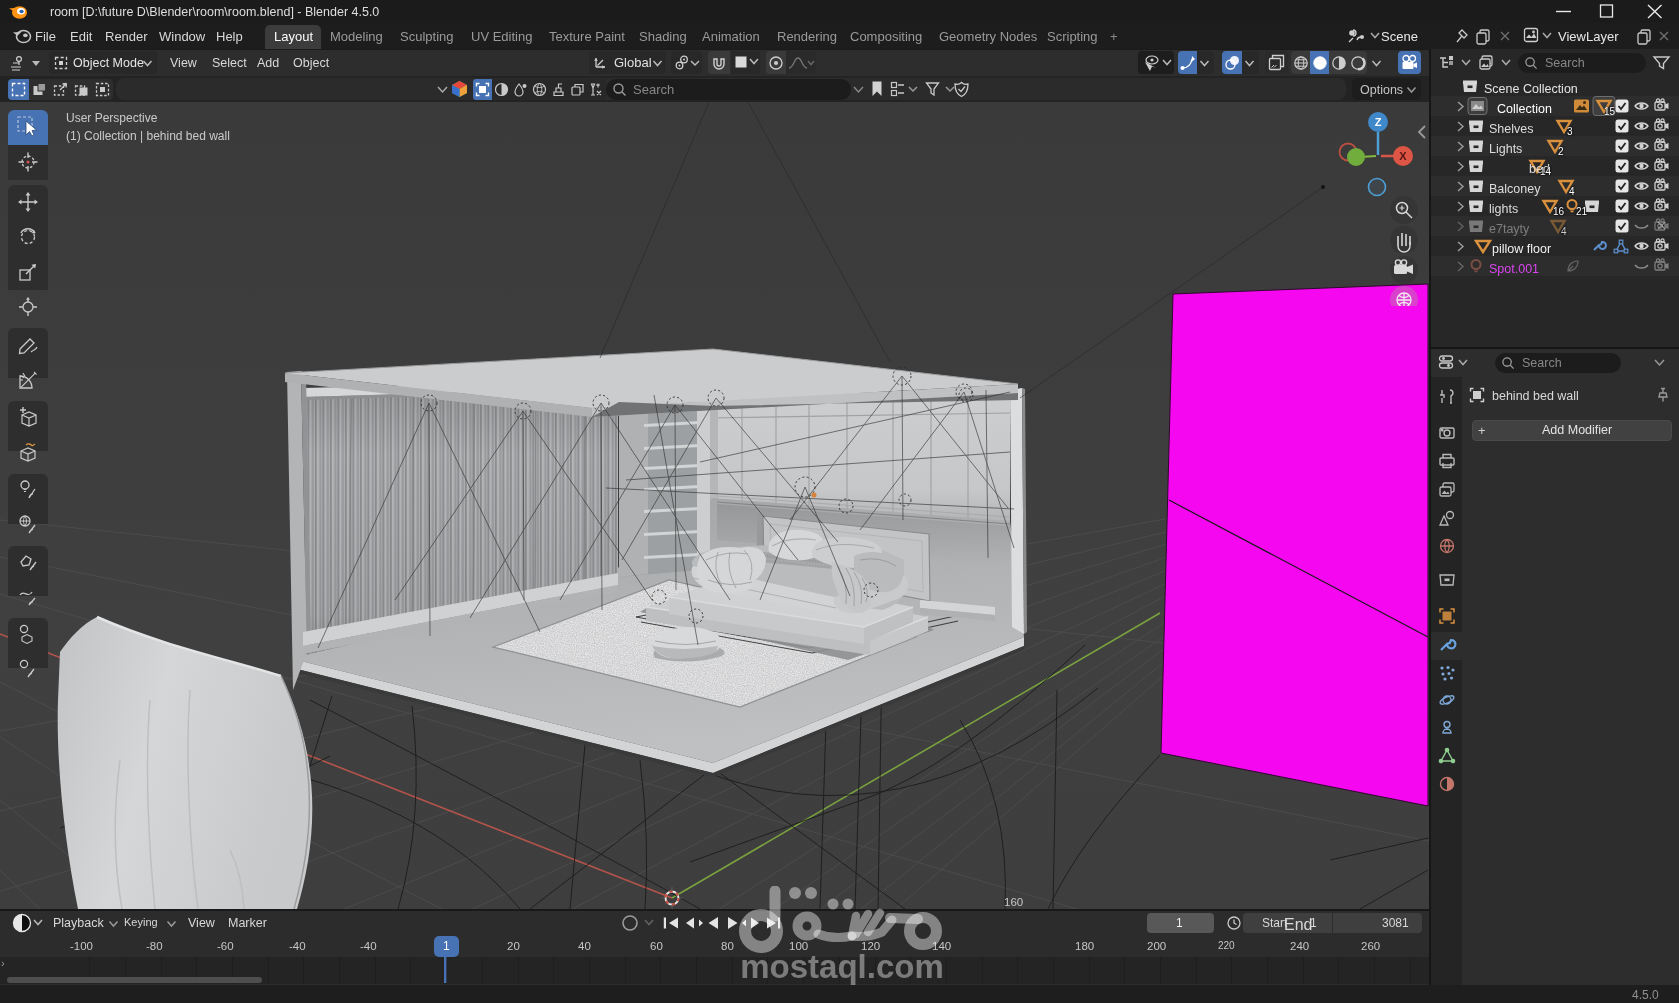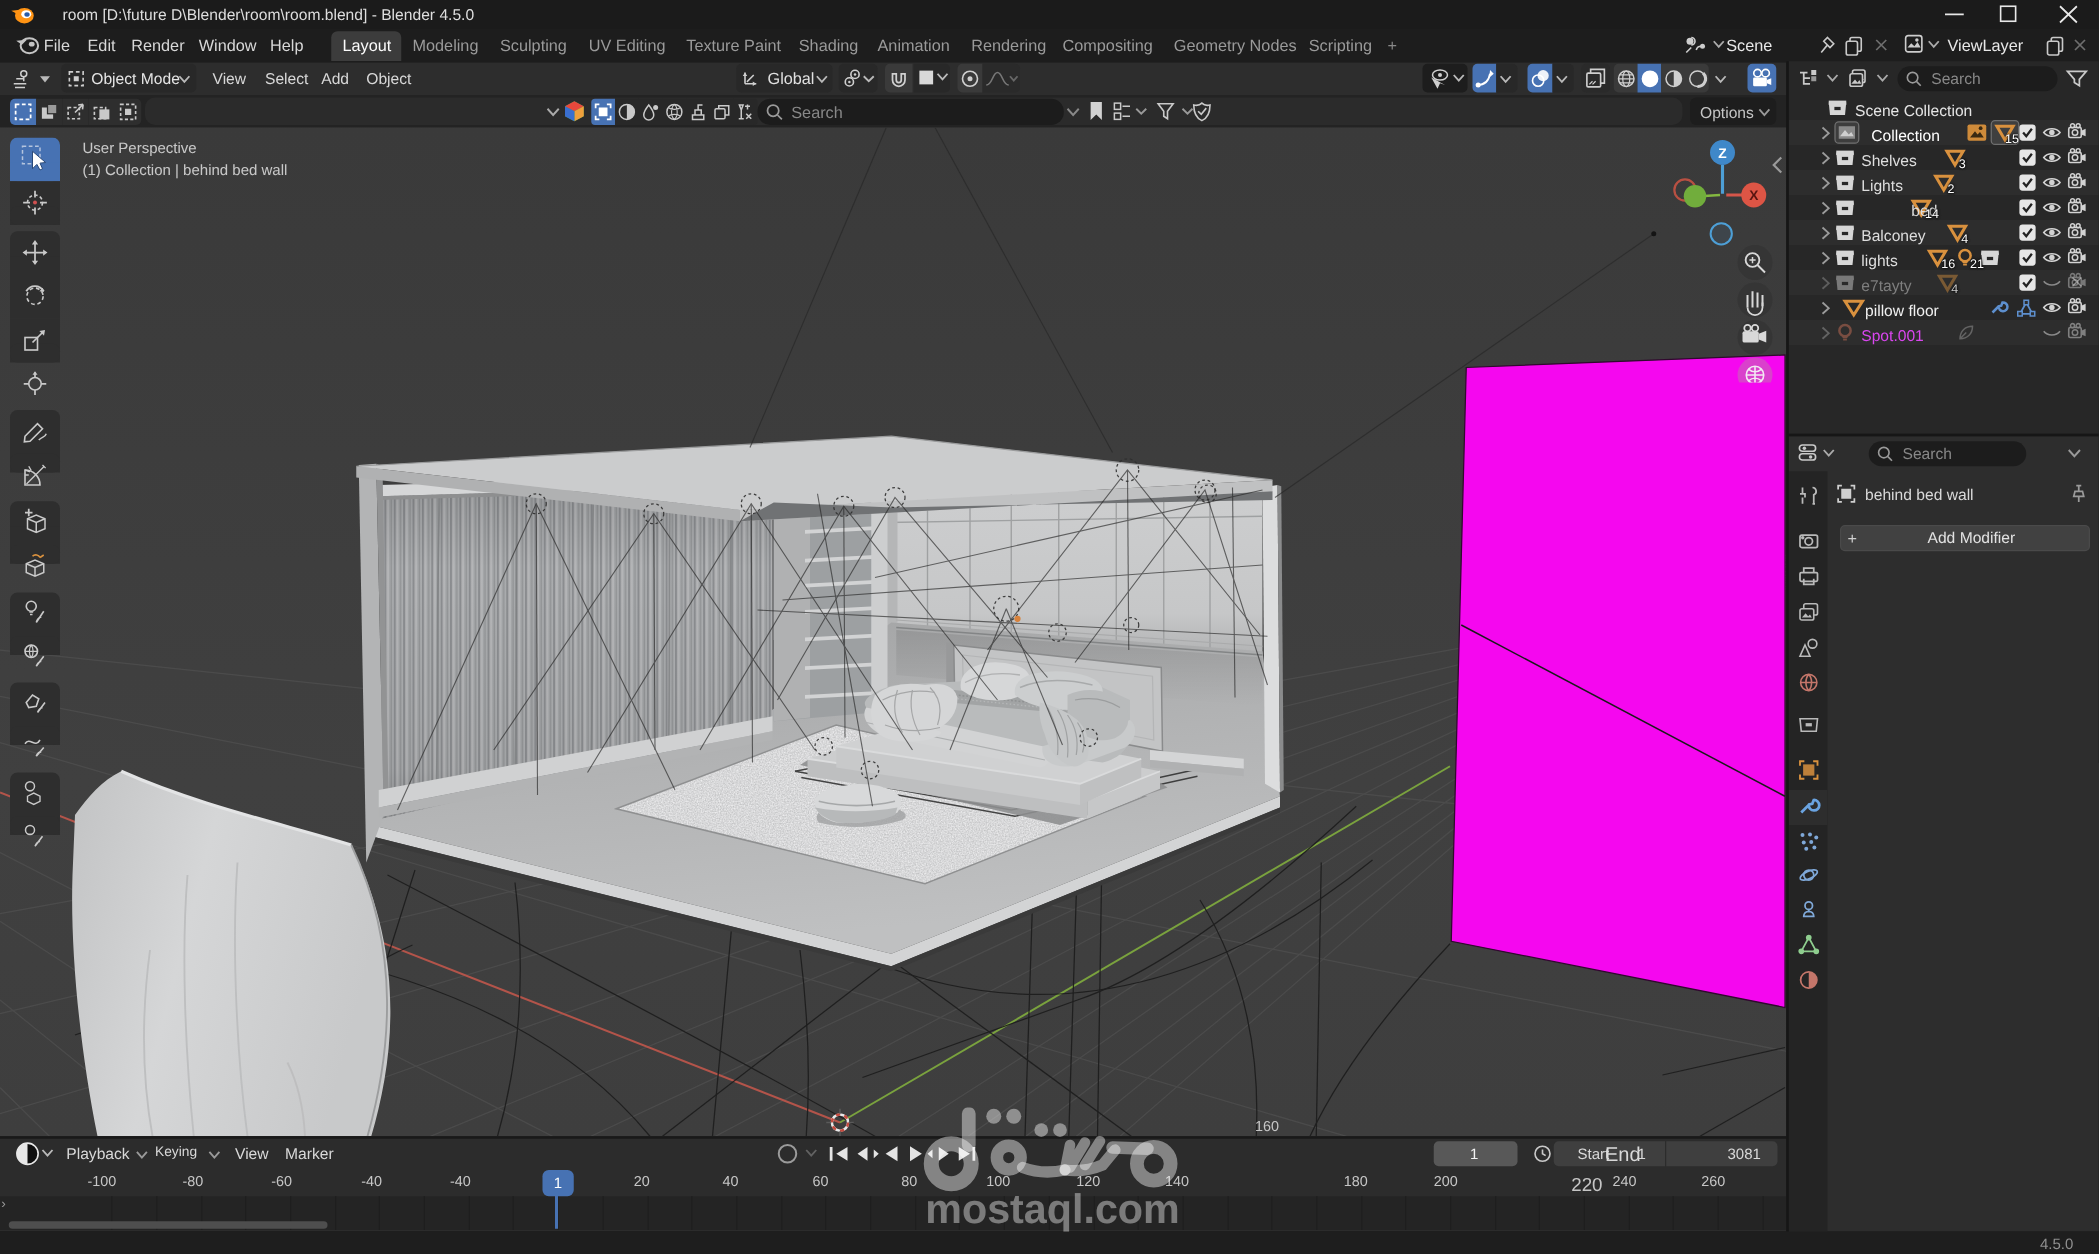--- a/index.html
+++ b/index.html
@@ -878,21 +878,21 @@
   <div class="txt" style="left:507px;top:940px;font-size:11.5px;color:#c6c6c6;">20</div>
   <div class="txt" style="left:578px;top:940px;font-size:11.5px;color:#c6c6c6;">40</div>
   <div class="txt" style="left:650px;top:940px;font-size:11.5px;color:#c6c6c6;">60</div>
   <div class="txt" style="left:721px;top:940px;font-size:11.5px;color:#c6c6c6;">80</div>
   <div class="txt" style="left:789px;top:940px;font-size:11.5px;color:#c6c6c6;">100</div>
   <div class="txt" style="left:861px;top:940px;font-size:11.5px;color:#c6c6c6;">120</div>
   <div class="txt" style="left:932px;top:940px;font-size:11.5px;color:#c6c6c6;">140</div>
   <div class="txt" style="left:1004px;top:896px;font-size:11.5px;color:#c6c6c6;">160</div>
   <div class="txt" style="left:1075px;top:940px;font-size:11.5px;color:#c6c6c6;">180</div>
   <div class="txt" style="left:1147px;top:940px;font-size:11.5px;color:#c6c6c6;">200</div>
-  <div class="txt" style="left:1218px;top:940px;font-size:15px;color:#c6c6c6;margin-left:39px;">220</div>
+  <div class="txt" style="left:1218px;top:940px;font-size:10px;color:#c6c6c6;">220</div>
   <div class="txt" style="left:1290px;top:940px;font-size:11.5px;color:#c6c6c6;">240</div>
   <div class="txt" style="left:1361px;top:940px;font-size:11.5px;color:#c6c6c6;">260</div>
 
   <div class="abs" style="left:434px;top:936px;width:25px;height:21px;background:#4772b3;border-radius:5px;"></div>
   <div class="txt" style="left:443px;top:939px;color:#ffffff;font-size:12px;">1</div>
 
   <div class="abs" style="left:7px;top:977px;width:255px;height:6px;background:#4e4e4e;border-radius:3px;"></div>
   <div class="txt" style="left:1px;top:957px;color:#9a9a9a;font-size:11px;">›</div>
 
   <div class="abs" style="left:0;top:985px;width:1679px;height:18px;background:#1e1e1e;"></div>

